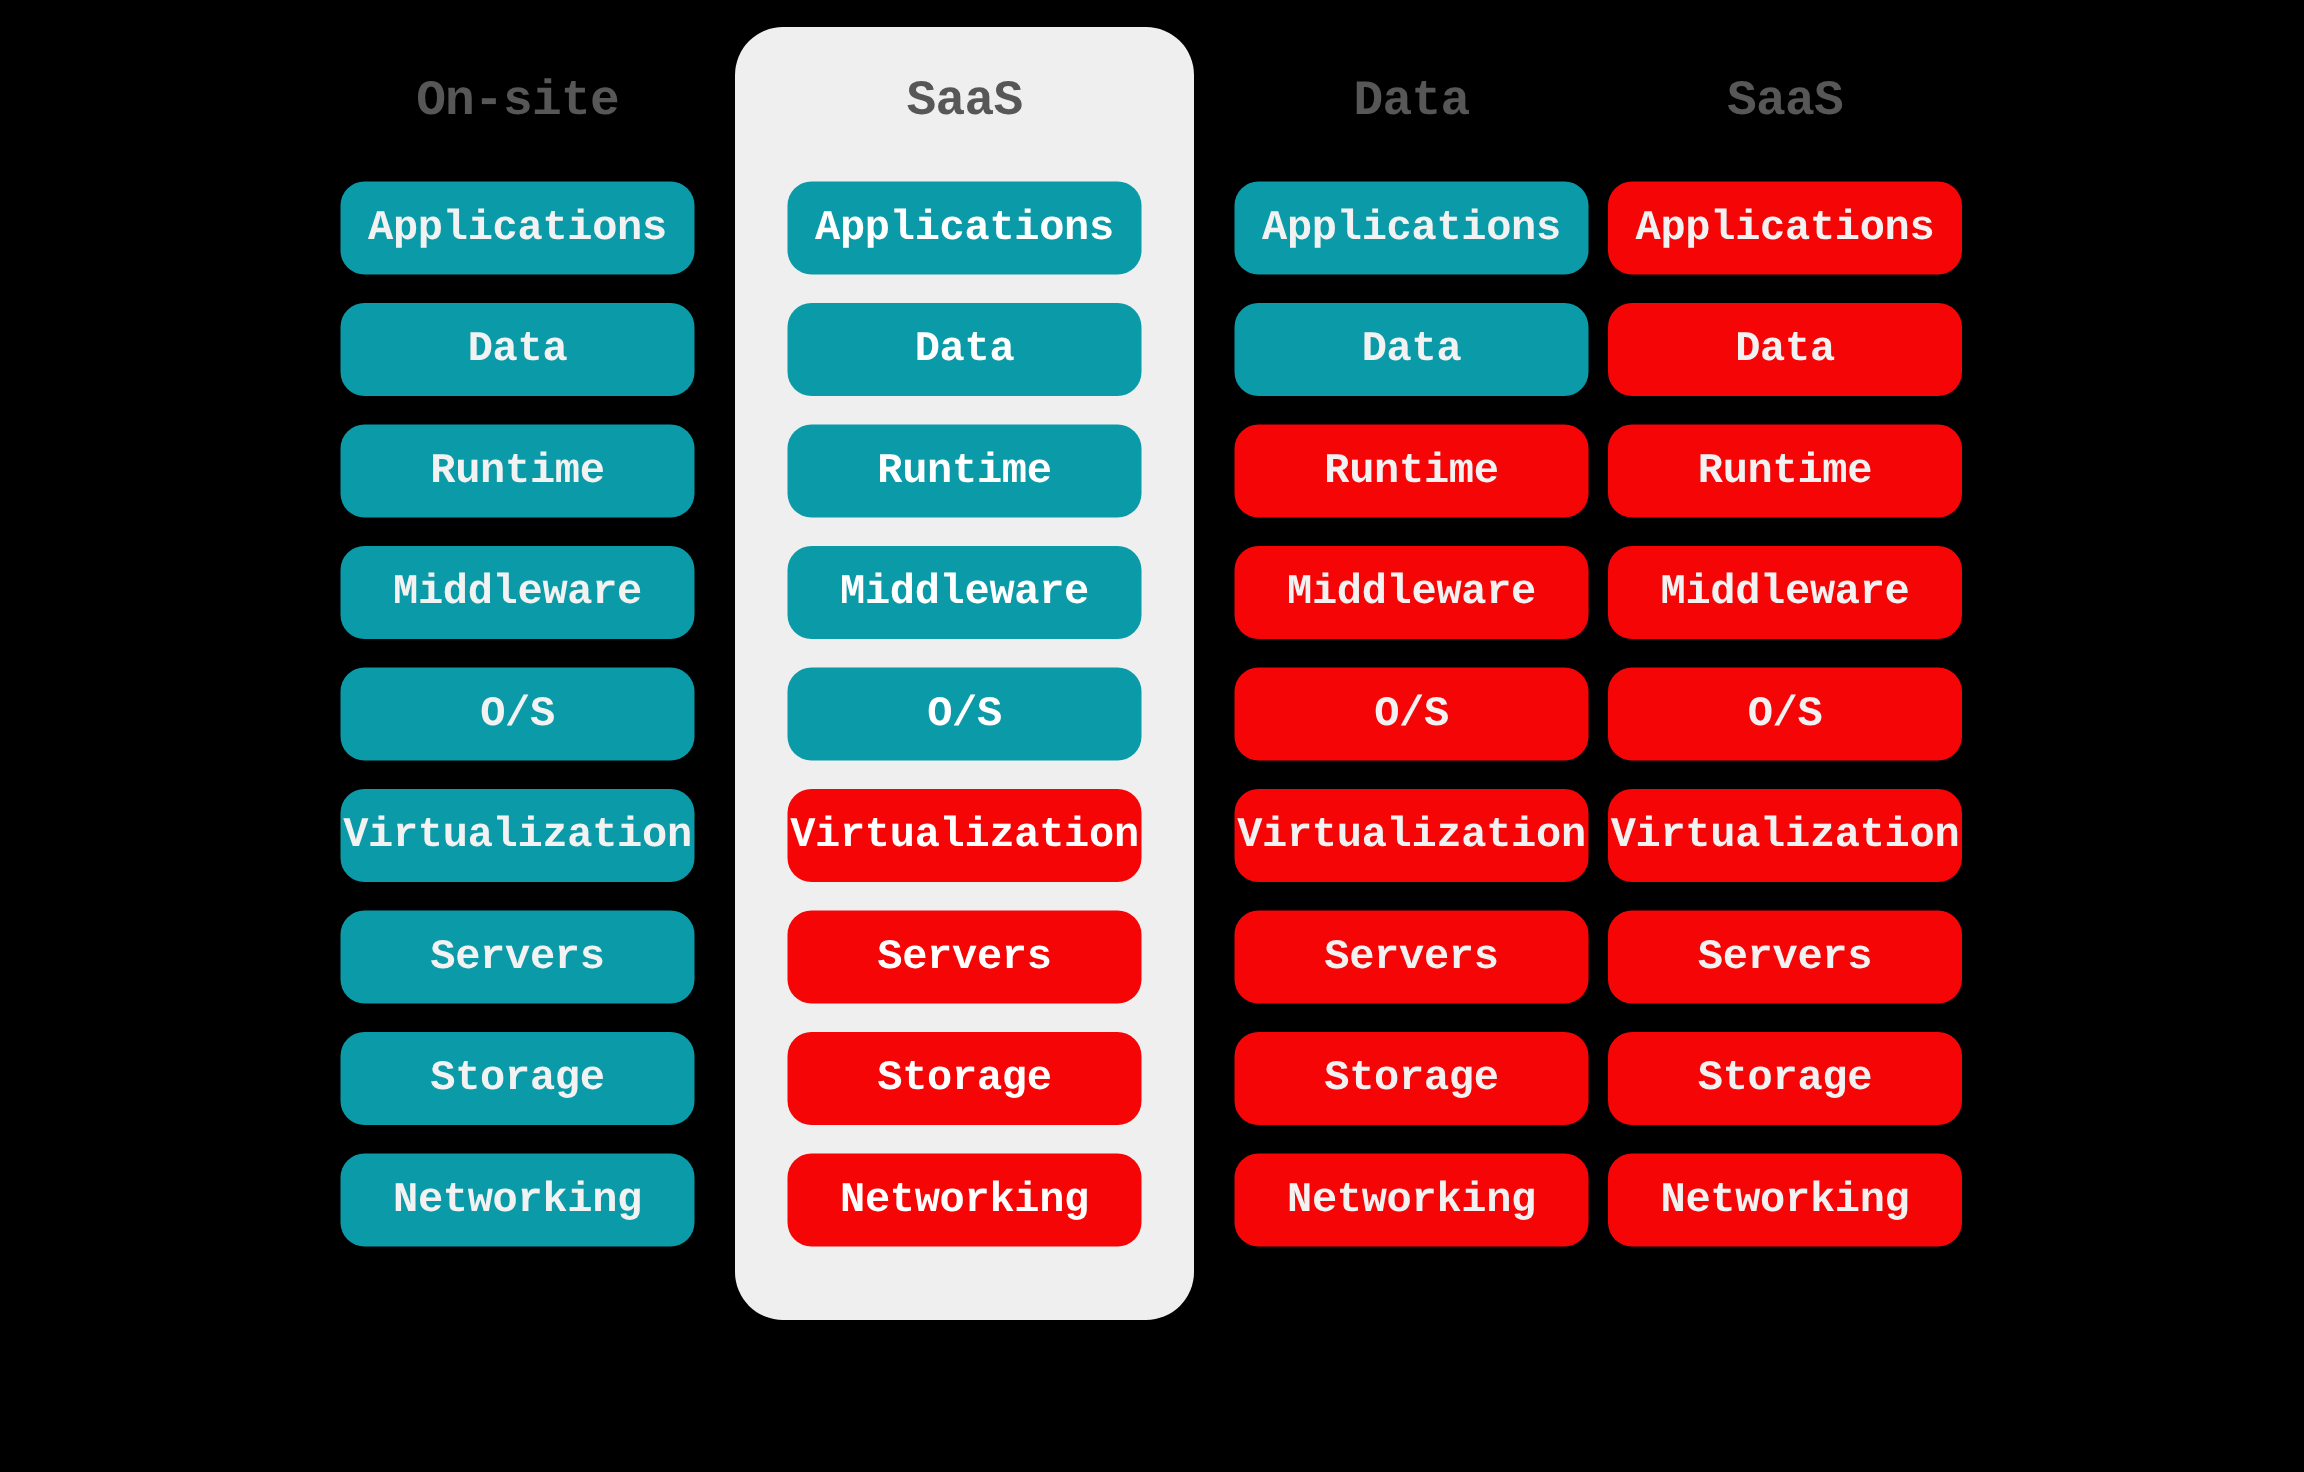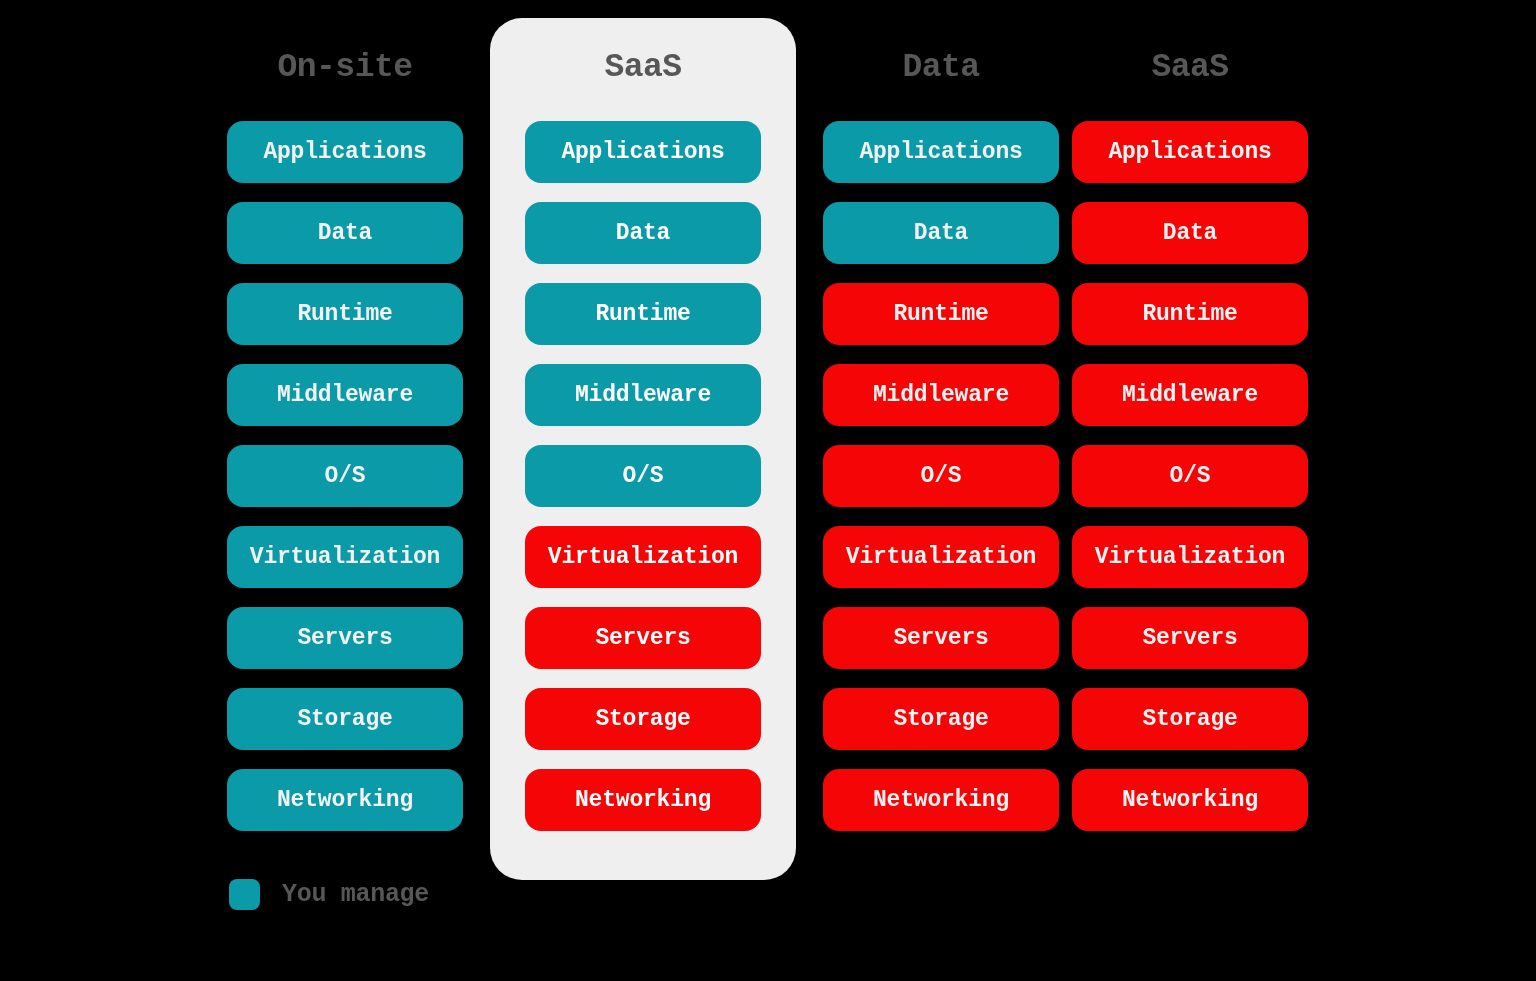--- a/index.html
+++ b/index.html
@@ -71,21 +71,21 @@
   }
 
   .layer-row {
     height: 62px;
     margin-bottom: 19px;
     border-radius: 16px;
     display: flex;
     align-items: center;
     justify-content: center;
     color: #f2f2f2;
-    font-size: 23px;
+    font-size: 28px;
     font-weight: bold;
     letter-spacing: -0.2px;
     white-space: nowrap;
   }
   .layer-row:last-child { margin-bottom: 0; }
 
   .layer-row.manage-you      { background: #0b9aa8; }
   .layer-row.manage-provider { background: #f50505; }
 
   
@@ -181,19 +181,15 @@
       <div class="layer-row manage-provider">Middleware</div>
       <div class="layer-row manage-provider">O/S</div>
       <div class="layer-row manage-provider">Virtualization</div>
       <div class="layer-row manage-provider">Servers</div>
       <div class="layer-row manage-provider">Storage</div>
       <div class="layer-row manage-provider">Networking</div>
     </div>
   </div>
 
   <div class="legend">
-    <div class="legend-item">
-      <span class="legend-swatch swatch-you"></span>
-      <span class="legend-label">You manage</span>
-    </div>
   </div>
 
 </div>
 
 </body></html>

